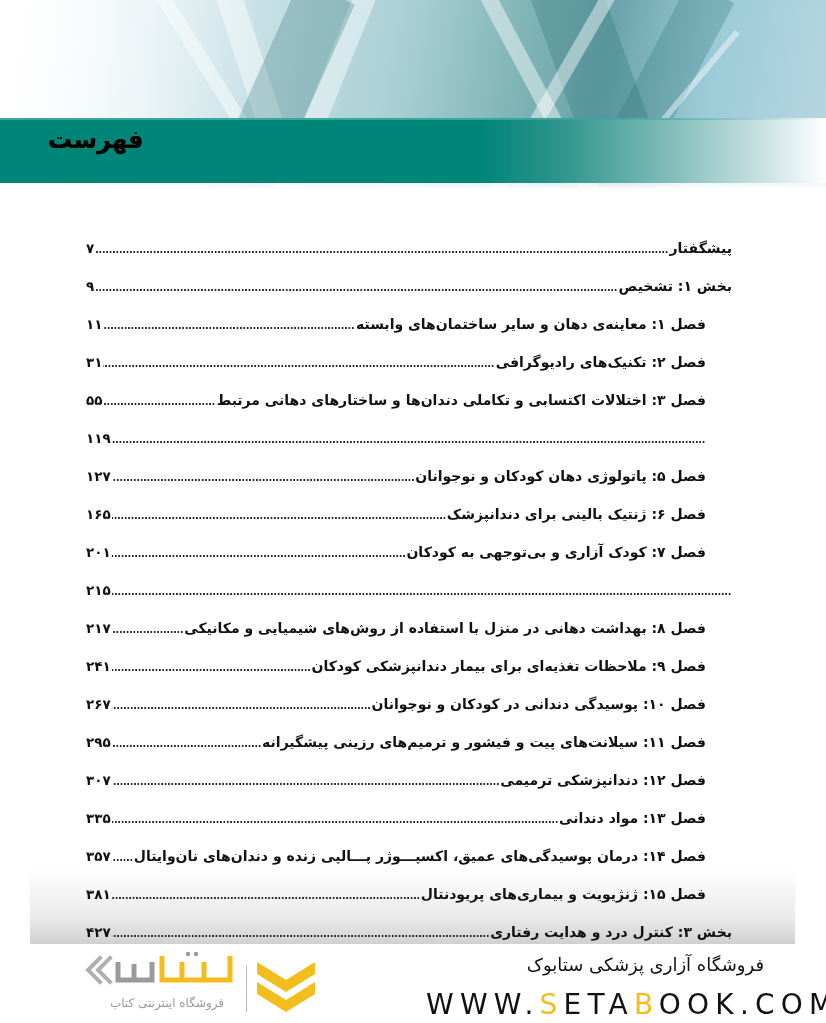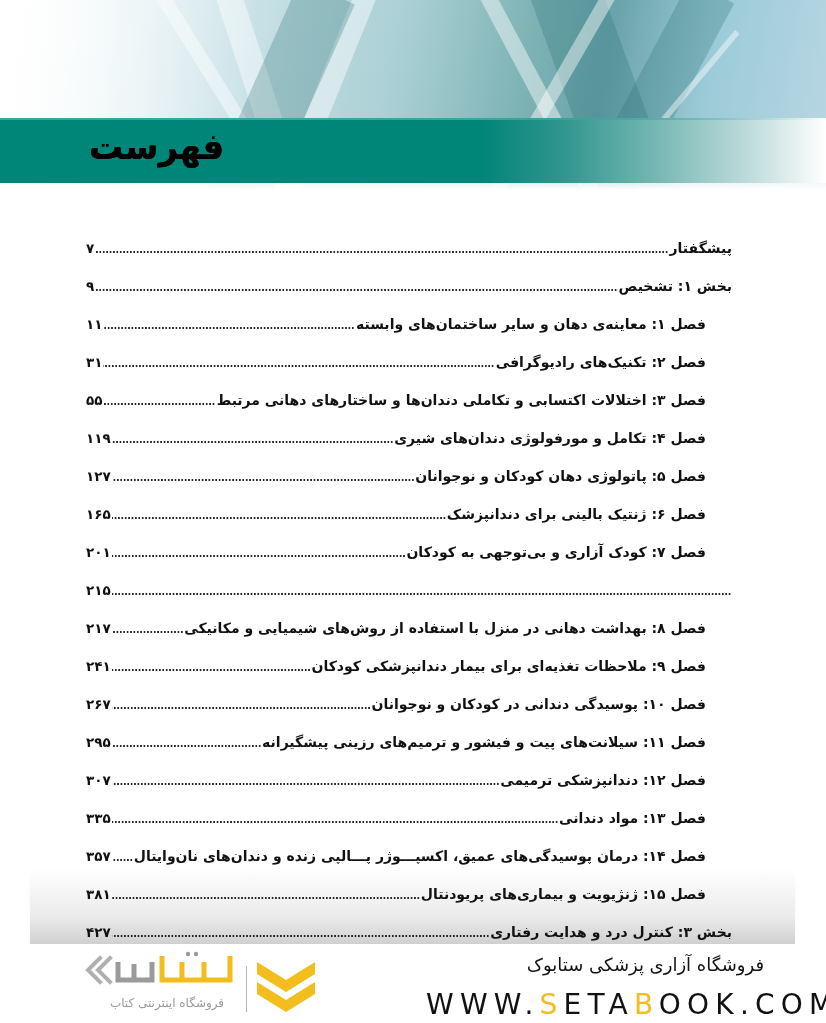--- a/index.html
+++ b/index.html
@@ -25,23 +25,23 @@
     .title-band {
       position: absolute; left: 0; top: 118px; width: 826px; height: 65px;
       background: linear-gradient(90deg, #008579 0%, #008579 58%, #2f958d 68%, #7ab9b6 80%, #c7e0e0 92%, #ffffff 100%);
     }
     .title-band .top-line {
       position: absolute; left: 0; top: 0; width: 100%; height: 2px;
       background: linear-gradient(90deg, #3aa79d 0%, #3aa79d 60%, rgba(255,255,255,0) 100%);
     }
     .page-title {
       position: absolute; right: 0; left: 0; top: 126px;
-      padding-left: 89px;
+      padding-left: 48px;
       direction: ltr; text-align: left;
-      font-family: "DejaVu Sans", sans-serif; font-weight: 900; font-size: 34px; color: #000;
+      font-family: "DejaVu Sans", sans-serif; font-weight: 900; font-size: 24px; color: #000;
       letter-spacing: 0;
     }
     .page-title span { display: inline-block; direction: rtl; transform: scaleY(1.05); text-shadow: 0 0 0.6px #000; }
 
     
     .toc { position: absolute; left: 0; top: 0; width: 826px; }
     .toc-row {
       position: absolute; height: 24px; display: flex; flex-direction: row; align-items: flex-end;
       direction: ltr; left: 86px;
     }
@@ -137,21 +137,20 @@
     <span class="toc-title">فصل ۲: تکنیک‌های رادیوگرافی</span>
   </div>
   <div class="toc-row chapter" style="top:385px;">
     <span class="toc-page">۵۵</span>
     <span class="toc-dots"></span>
     <span class="toc-title">فصل ۳: اختلالات اکتسابی و تکاملی دندان‌ها و ساختارهای دهانی مرتبط</span>
   </div>
   <div class="toc-row chapter" style="top:423px;">
     <span class="toc-page">۱۱۹</span>
     <span class="toc-dots"></span>
-    <span class="toc-title">فصل ۴: تکامل و مورفولوژی دندان‌های شیری</span>
   </div>
   <div class="toc-row chapter" style="top:461px;">
     <span class="toc-page">۱۲۷</span>
     <span class="toc-dots"></span>
     <span class="toc-title">فصل ۵: پاتولوژی دهان کودکان و نوجوانان</span>
   </div>
   <div class="toc-row chapter" style="top:499px;">
     <span class="toc-page">۱۶۵</span>
     <span class="toc-dots"></span>
     <span class="toc-title">فصل ۶: ژنتیک بالینی برای دندانپزشک</span>

